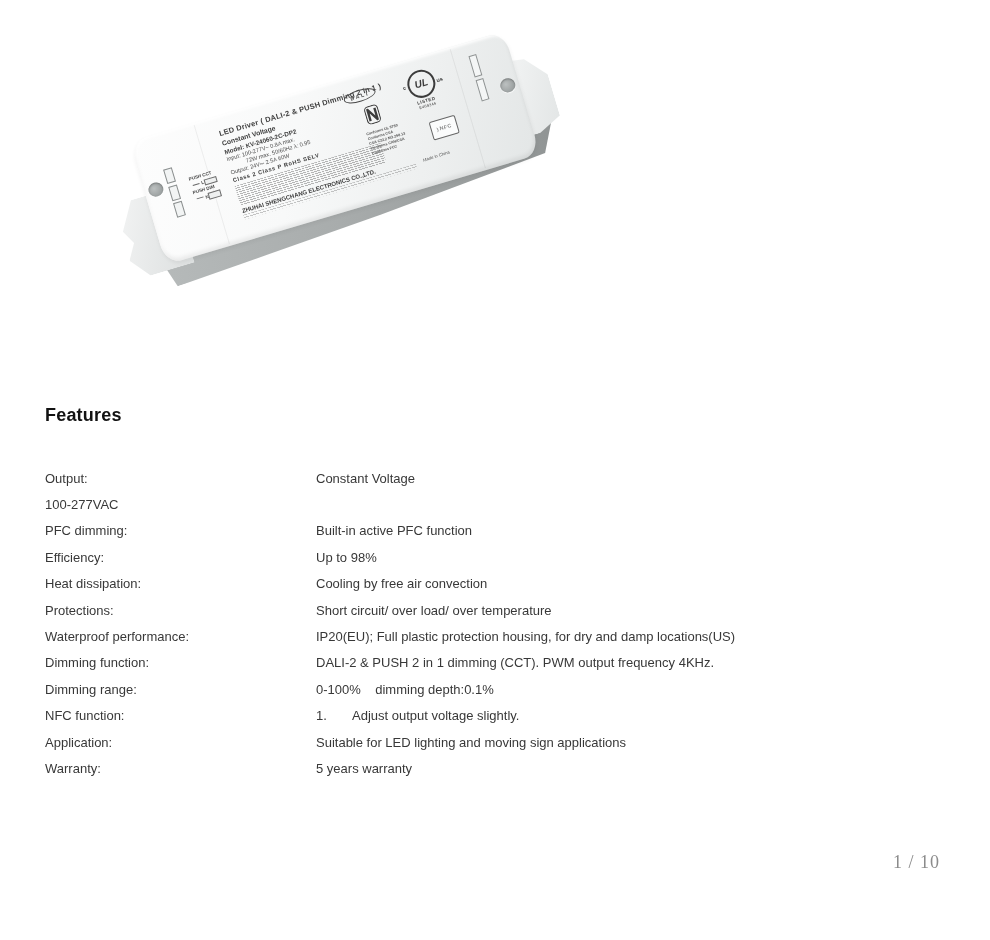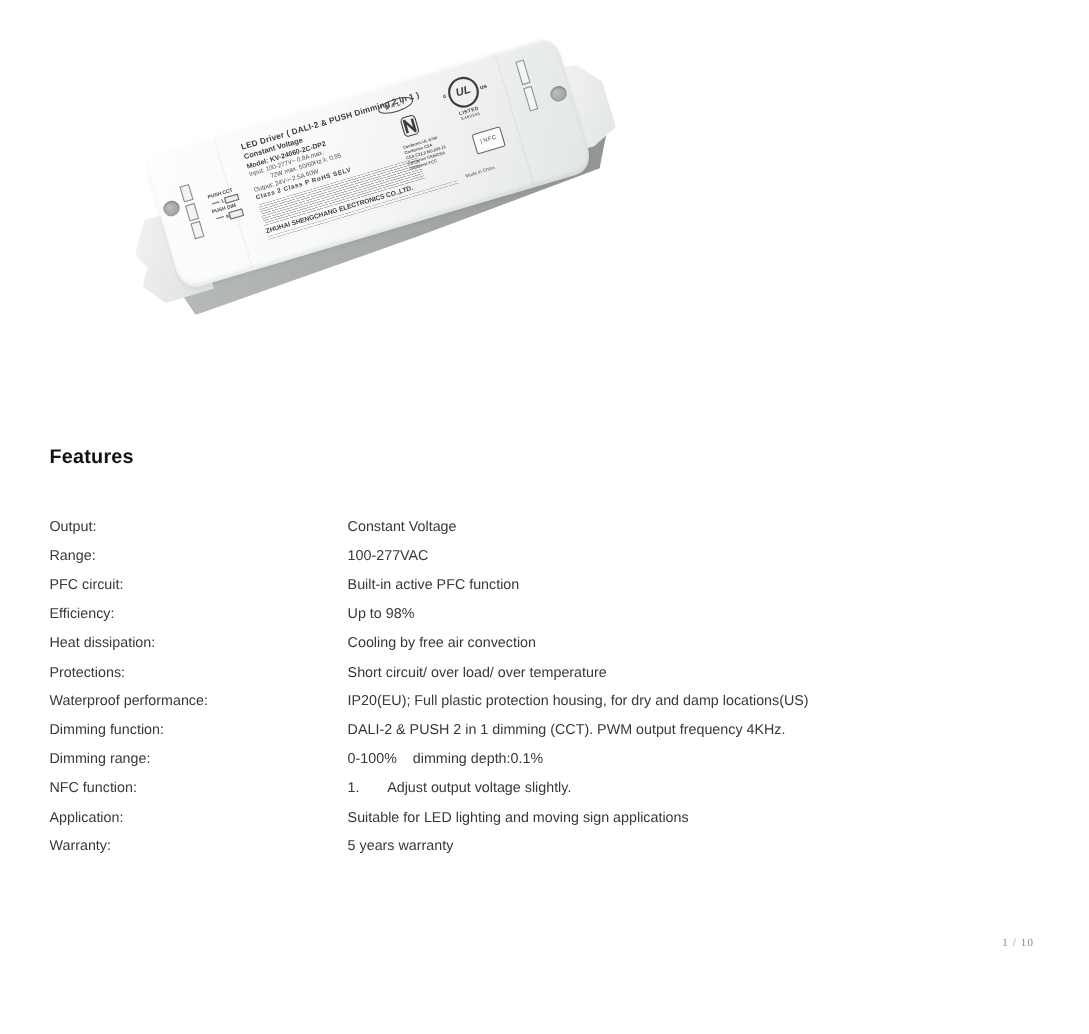--- a/index.html
+++ b/index.html
@@ -78,21 +78,21 @@
   
   .features-h{position:absolute;left:45px;top:405px;margin:0;font-size:18px;font-weight:700;
               color:#121212;letter-spacing:.2px;}
   .spec-table{position:absolute;left:45px;top:465px;width:910px;}
   .spec-row{display:flex;height:26.4px;align-items:center;}
   .spec-label{flex:0 0 271px;font-size:13px;color:#383838;}
   .spec-value{font-size:13px;color:#383838;white-space:pre;}
   .spec-num{display:inline-block;width:36px;}
 
   .page-num{position:absolute;right:50px;top:852px;font-family:"Liberation Serif", serif;
-            font-size:10px;color:#8b8b8b;letter-spacing:1px;}
+            font-size:18px;color:#8b8b8b;letter-spacing:1px;}
 </style>
 </head>
 <body>
 
 <div class="page">
 
   <div class="device-scene">
     <div class="device-rot">
       <div class="device-side"></div>
       <div class="flange-left"></div>
@@ -160,25 +160,24 @@
     </div>
   </div>
 
   <h2 class="features-h">Features</h2>
   <div class="spec-table" id="spec-table">
       <div class="spec-row">
         <div class="spec-label">Output:</div>
         <div class="spec-value"><span>Constant Voltage</span></div>
       </div>
       <div class="spec-row">
-        <div class="spec-label">Range:</div>
         <div class="spec-value"><span>100-277VAC</span></div>
       </div>
       <div class="spec-row">
-        <div class="spec-label">PFC circuit:</div>
+        <div class="spec-label">PFC dimming:</div>
         <div class="spec-value"><span>Built-in active PFC function</span></div>
       </div>
       <div class="spec-row">
         <div class="spec-label">Efficiency:</div>
         <div class="spec-value"><span>Up to 98%</span></div>
       </div>
       <div class="spec-row">
         <div class="spec-label">Heat dissipation:</div>
         <div class="spec-value"><span>Cooling by free air convection</span></div>
       </div>

